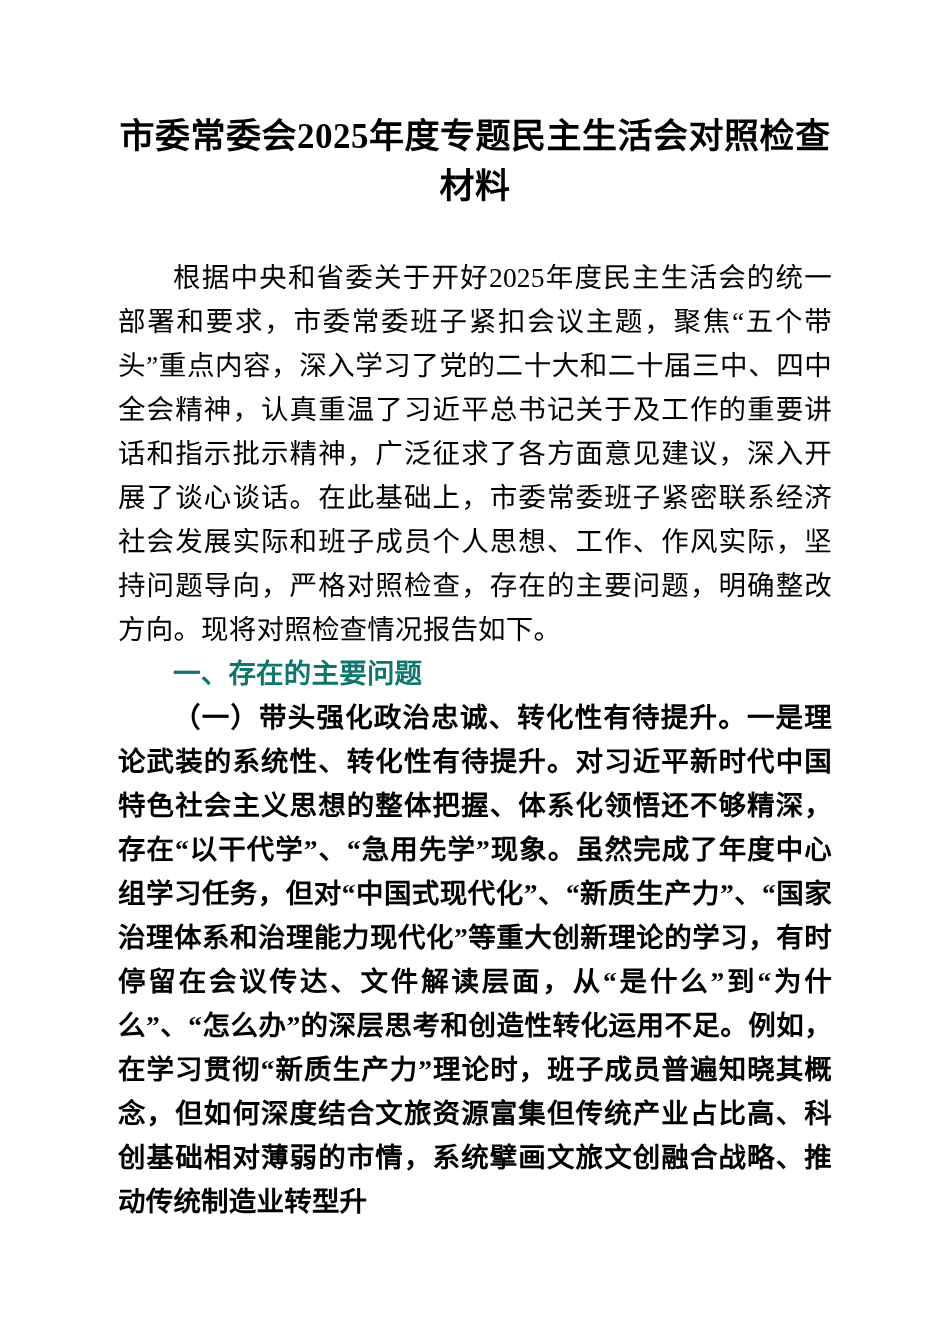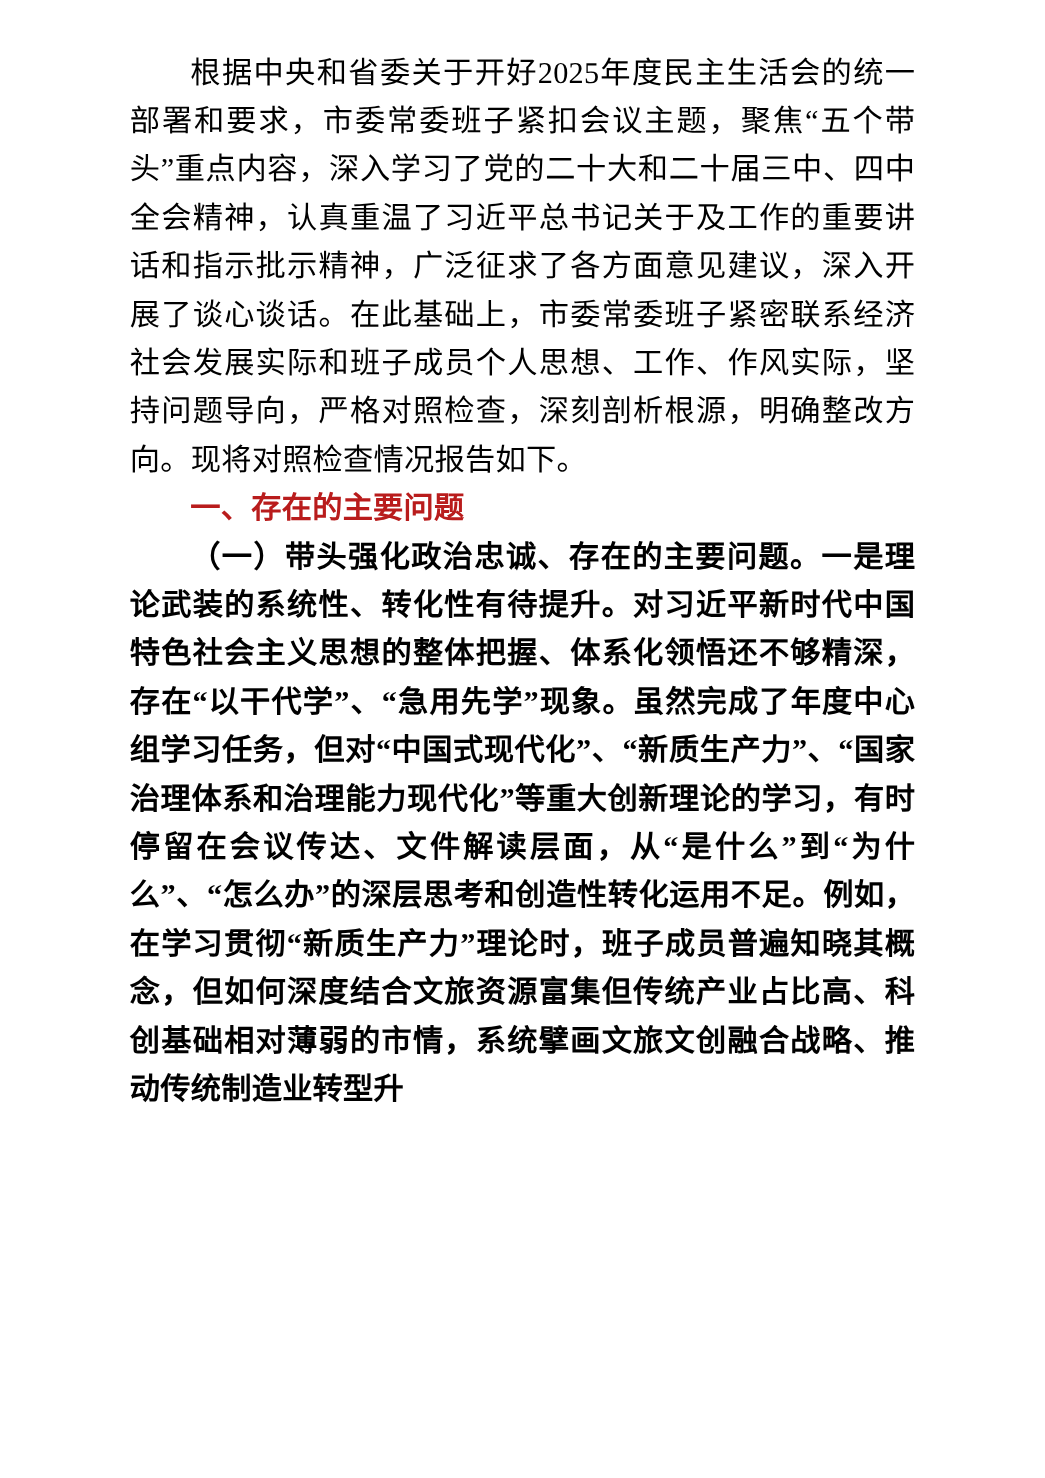--- a/index.html
+++ b/index.html
@@ -57,21 +57,21 @@
   .para.first-body {
     padding-top: 44px;
   }
 
   
   .section-heading {
     font-family: "Liberation Sans", "DejaVu Sans", sans-serif;
     font-weight: bold;
     font-size: 27.5px;
     line-height: 44px;
-    color: #b91c1c;
+    color: #0f766e;
     margin: 0;
     text-indent: 55px;
     word-break: break-all;
     letter-spacing: 0.2px;
   }
 
   
   .run-bold {
     font-weight: bold;
   }
@@ -79,21 +79,22 @@
   .run-normal {
     font-weight: bold;
   }
 </style>
 </head>
 <body>
 
 <div class="page">
   <div class="content">
 
+    <h1 class="doc-title">市委常委会2025年度专题民主生活会对照检查材料</h1>
 
-    <p class="para first-body">根据中央和省委关于开好2025年度民主生活会的统一部署和要求，市委常委班子紧扣会议主题，聚焦“五个带头”重点内容，深入学习了党的二十大和二十届三中、四中全会精神，认真重温了习近平总书记关于及工作的重要讲话和指示批示精神，广泛征求了各方面意见建议，深入开展了谈心谈话。在此基础上，市委常委班子紧密联系经济社会发展实际和班子成员个人思想、工作、作风实际，坚持问题导向，严格对照检查，深刻剖析根源，明确整改方向。现将对照检查情况报告如下。</p>
+    <p class="para first-body">根据中央和省委关于开好2025年度民主生活会的统一部署和要求，市委常委班子紧扣会议主题，聚焦“五个带头”重点内容，深入学习了党的二十大和二十届三中、四中全会精神，认真重温了习近平总书记关于及工作的重要讲话和指示批示精神，广泛征求了各方面意见建议，深入开展了谈心谈话。在此基础上，市委常委班子紧密联系经济社会发展实际和班子成员个人思想、工作、作风实际，坚持问题导向，严格对照检查，存在的主要问题，明确整改方向。现将对照检查情况报告如下。</p>
 
     <h2 class="section-heading">一、存在的主要问题</h2>
 
-    <p class="para"><span class="run-bold">（一）带头强化政治忠诚、存在的主要问题。</span><span class="run-normal">一是理论武装的系统性、转化性有待提升。对习近平新时代中国特色社会主义思想的整体把握、体系化领悟还不够精深，存在“以干代学”、“急用先学”现象。虽然完成了年度中心组学习任务，但对“中国式现代化”、“新质生产力”、“国家治理体系和治理能力现代化”等重大创新理论的学习，有时停留在会议传达、文件解读层面，从“是什么”到“为什么”、“怎么办”的深层思考和创造性转化运用不足。例如，在学习贯彻“新质生产力”理论时，班子成员普遍知晓其概念，但如何深度结合文旅资源富集但传统产业占比高、科创基础相对薄弱的市情，系统擘画文旅文创融合战略、推动传统制造业转型升</span></p>
+    <p class="para"><span class="run-bold">（一）带头强化政治忠诚、转化性有待提升。</span><span class="run-normal">一是理论武装的系统性、转化性有待提升。对习近平新时代中国特色社会主义思想的整体把握、体系化领悟还不够精深，存在“以干代学”、“急用先学”现象。虽然完成了年度中心组学习任务，但对“中国式现代化”、“新质生产力”、“国家治理体系和治理能力现代化”等重大创新理论的学习，有时停留在会议传达、文件解读层面，从“是什么”到“为什么”、“怎么办”的深层思考和创造性转化运用不足。例如，在学习贯彻“新质生产力”理论时，班子成员普遍知晓其概念，但如何深度结合文旅资源富集但传统产业占比高、科创基础相对薄弱的市情，系统擘画文旅文创融合战略、推动传统制造业转型升</span></p>
 
   </div>
 </div>
 
 </body></html>

